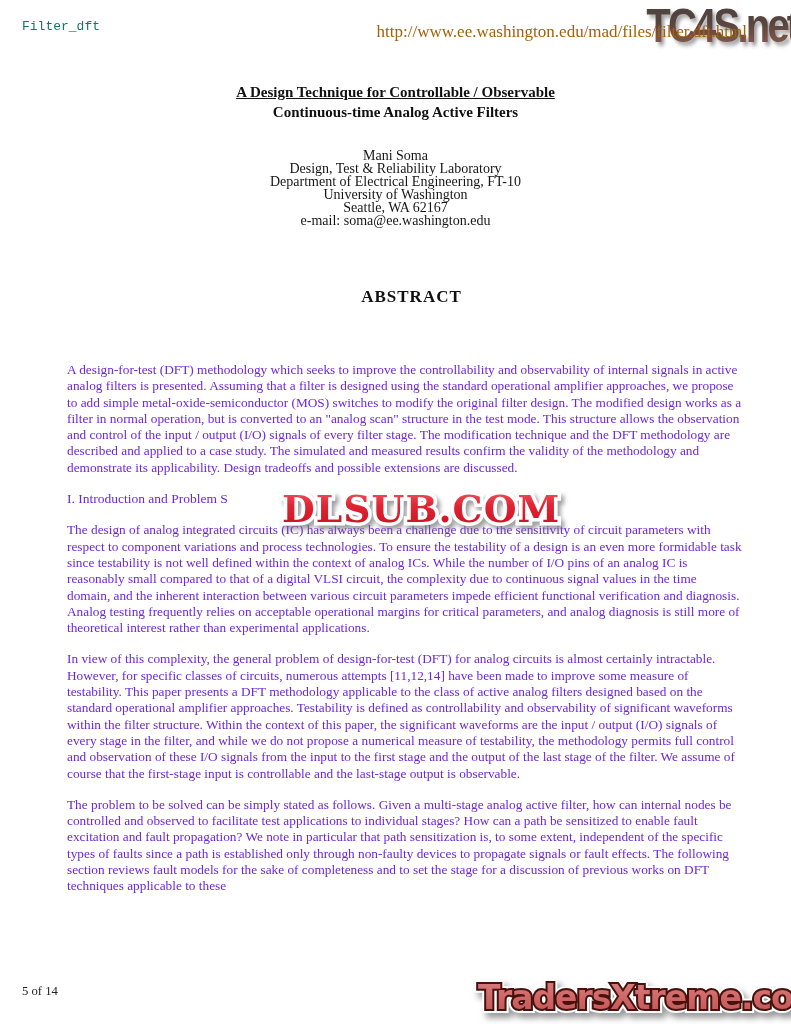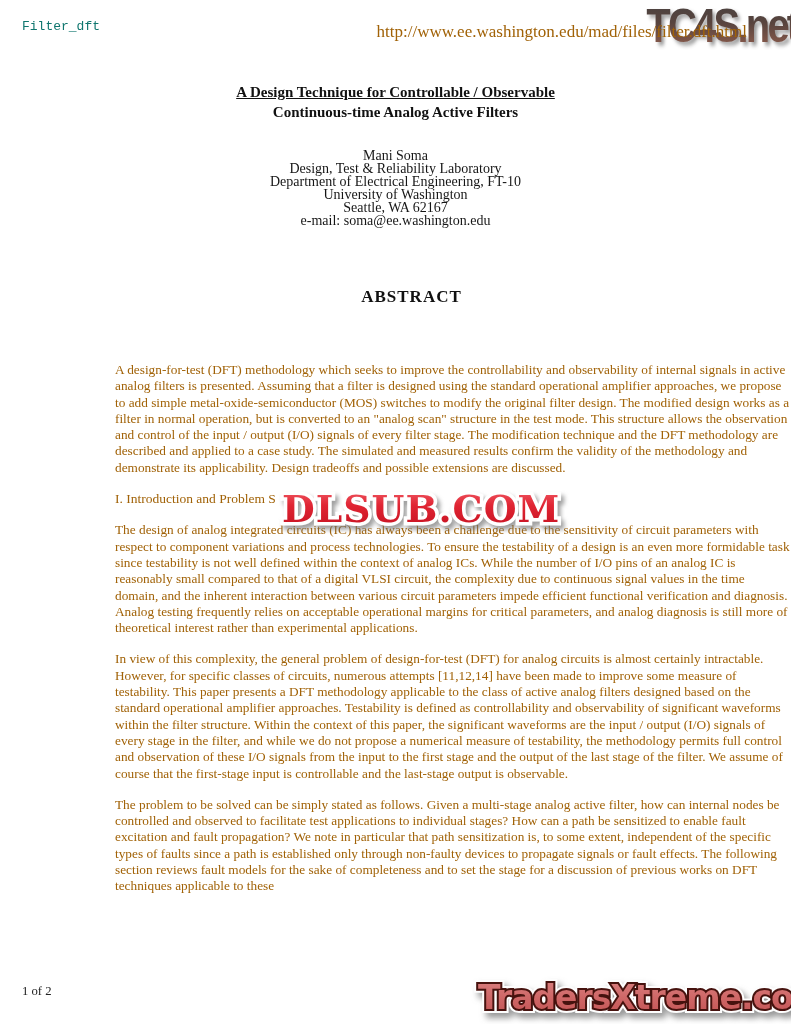--- a/index.html
+++ b/index.html
@@ -29,21 +29,21 @@
     font-weight:bold;font-size:15px;color:#111;}
   .title-1{top:84px;text-decoration:underline;}
   .title-2{top:104px;}
   .author-block{position:absolute;top:149px;left:0;width:100%;
     text-align:center;font-size:14px;line-height:13.1px;color:#161616;}
   .abstract-heading{position:absolute;top:287px;left:16px;width:100%;
     text-align:center;font-weight:bold;font-size:17px;letter-spacing:1px;color:#111;}
   
   .body-text{
     position:absolute;left:67px;top:362px;width:676px;
-    font-size:13.3px;line-height:16.3px;text-align:left;color:#a16207;margin-left:48px;
+    font-size:13.3px;line-height:16.3px;text-align:left;color:#6d28d9;
   }
   .body-text p{margin:0 0 15px 0;padding:0;}
   .section-heading{font-weight:normal;font-size:13.5px;margin:0 0 15px 0;}
   
   .wm{position:absolute;white-space:nowrap;pointer-events:none;}
   
   .wm-tc4s{
     top:-2px;right:-6px;z-index:2;
     font-family:"Liberation Sans", sans-serif;
     font-weight:bold;font-size:43px;letter-spacing:-3px;
@@ -115,21 +115,21 @@
     <p>The design of analog integrated circuits (IC) has always been a challenge due to the sensitivity of circuit parameters with respect to component variations and process technologies. To ensure the testability of a design is an even more formidable task since testability is not well defined within the context of analog ICs. While the number of I/O pins of an analog IC is reasonably small compared to that of a digital VLSI circuit, the complexity due to continuous signal values in the time domain, and the inherent interaction between various circuit parameters impede efficient functional verification and diagnosis. Analog testing frequently relies on acceptable operational margins for critical parameters, and analog diagnosis is still more of theoretical interest rather than experimental applications.</p>
     <p>In view of this complexity, the general problem of design-for-test (DFT) for analog circuits is almost certainly intractable. However, for specific classes of circuits, numerous attempts [11,12,14] have been made to improve some measure of testability. This paper presents a DFT methodology applicable to the class of active analog filters designed based on the standard operational amplifier approaches. Testability is defined as controllability and observability of significant waveforms within the filter structure. Within the context of this paper, the significant waveforms are the input / output (I/O) signals of every stage in the filter, and while we do not propose a numerical measure of testability, the methodology permits full control and observation of these I/O signals from the input to the first stage and the output of the last stage of the filter. We assume of course that the first-stage input is controllable and the last-stage output is observable.</p>
     <p>The problem to be solved can be simply stated as follows. Given a multi-stage analog active filter, how can internal nodes be controlled and observed to facilitate test applications to individual stages? How can a path be sensitized to enable fault excitation and fault propagation? We note in particular that path sensitization is, to some extent, independent of the specific types of faults since a path is established only through non-faulty devices to propagate signals or fault effects. The following section reviews fault models for the sake of completeness and to set the stage for a discussion of previous works on DFT techniques applicable to these</p>
   </div>
 
   <div class="wm wm-dlsub">
     <span class="dlsub-outline">DLSUB.COM</span>
     <span class="dlsub-fill">DLSUB.COM</span>
   </div>
 
-  <div class="page-indicator">1 of 2</div>
+  <div class="page-indicator">5 of 14</div>
 
   <div class="wm wm-traders">
     <span class="traders-white">TradersXtreme.com</span>
     <span class="traders-dark">TradersXtreme.com</span>
     <span class="traders-fill">TradersXtreme.com</span>
   </div>
 
 </div>
 
 </body></html>

